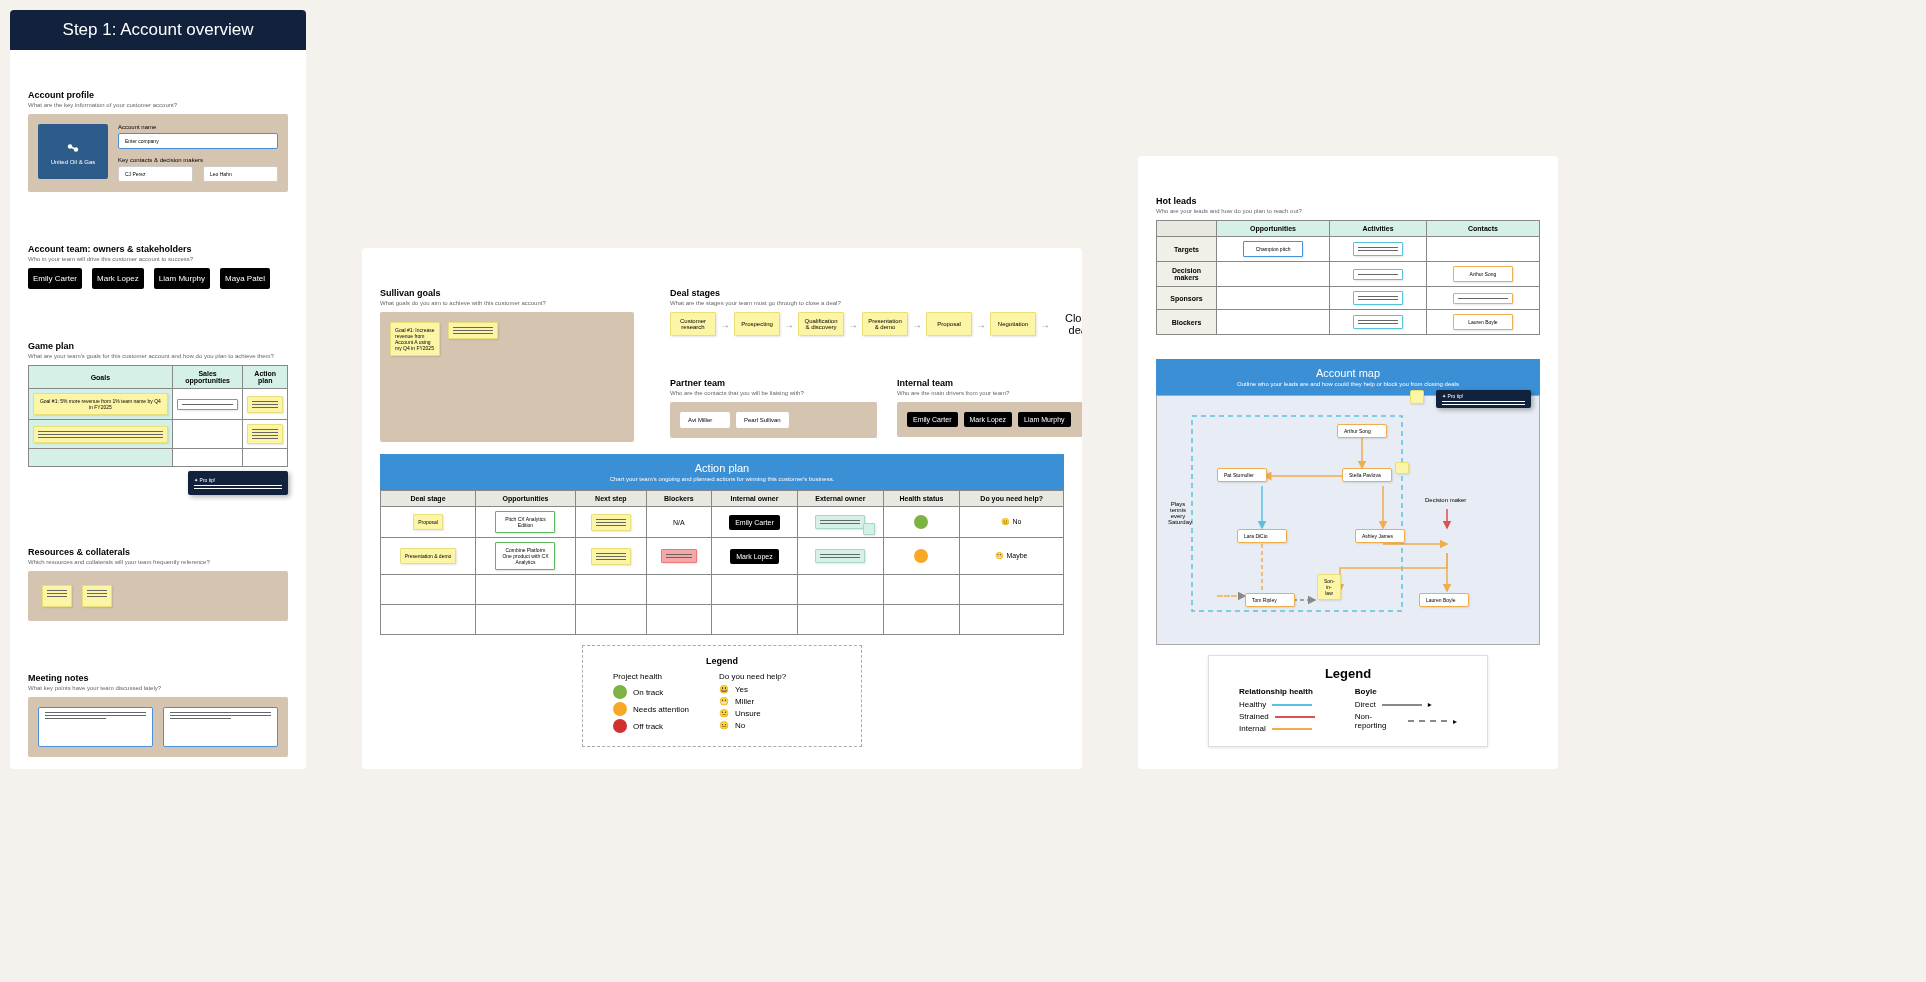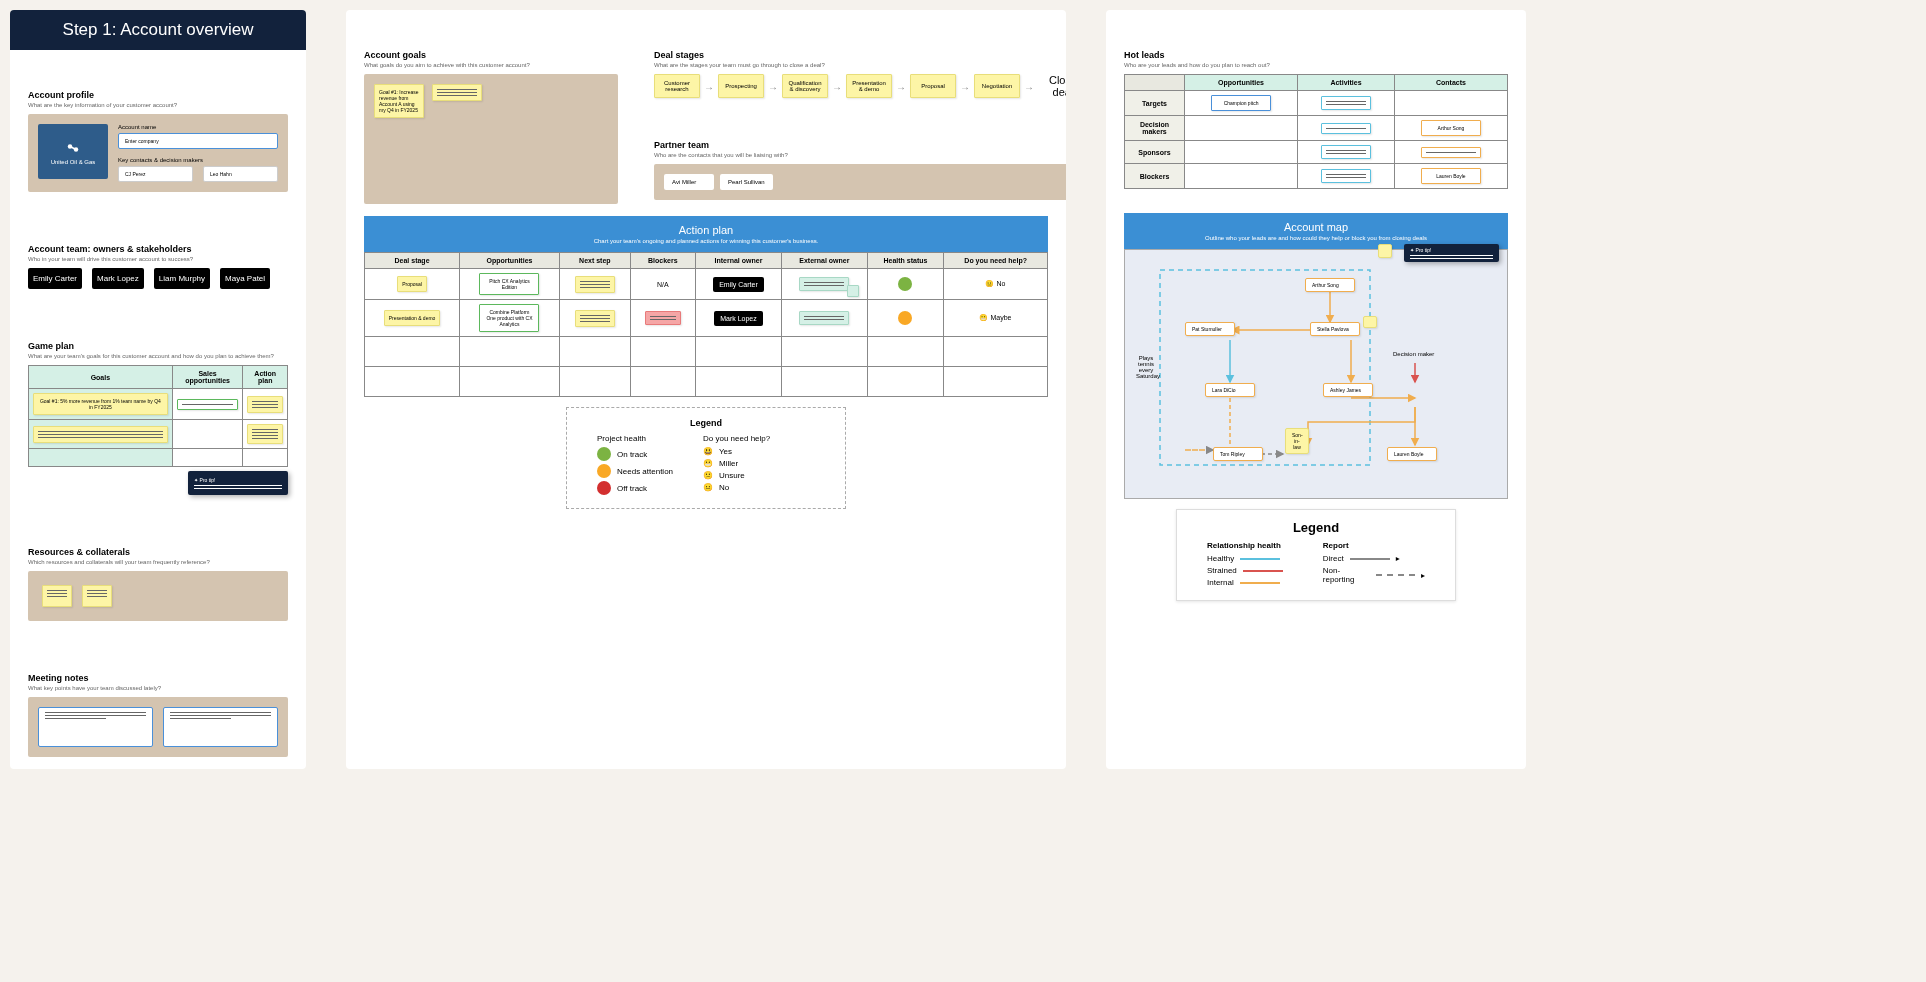--- a/index.html
+++ b/index.html
@@ -1,18 +1,18 @@
 <!DOCTYPE html>
 <html><head>
 <meta charset="utf-8">
 <style>
 * { box-sizing: border-box; margin: 0; padding: 0; }
 body { font-family: Arial, sans-serif; background: #f5f2ed; padding: 10px; font-size: 10px; }
 
-.canvas { display: flex; gap: 40px; }
+.canvas { display: flex; gap: 56px; align-items: flex-end; }
 .step { background: #fff; border-radius: 4px; overflow: hidden; }
 .step1 { width: 296px; }
 .step2 { width: 720px; }
 .step3 { width: 420px; }
 
 .step-header { background: #12223c; color: #fff; text-align: center; padding: 10px; font-size: 17px; font-weight: 400; }
 
 .section { padding: 12px 18px; }
 .section-title { font-weight: bold; font-size: 9px; margin-bottom: 2px; margin-top: 28px; }
 .section-sub { font-size: 6px; color: #666; margin-bottom: 6px; }
@@ -232,21 +232,21 @@
             </div>
           </div>
     </div>
   </div>
 </div>
 
 <div class="step step2">
 
   <div style="display:flex">
     <div class="section" style="flex:0 0 290px">
-      <div class="section-title">Account goals</div>
+      <div class="section-title">Sullivan goals</div>
       <div class="section-sub">What goals do you aim to achieve with this customer account?</div>
       <div class="beige-box" style="height:130px;display:flex;gap:8px;align-items:flex-start">
         <div class="sticky" style="width:50px">Goal #1:
 Increase revenue from Account A using my Q4 in FY2025</div>
         <div class="sticky" style="width:50px">
               <div class="lines">
                 <span></span>
                 <span></span>
                 <span></span>
               </div>
@@ -273,20 +273,29 @@
         <div class="close-deal">Close deal</div>
       </div>
 
       <div style="display:flex;gap:20px;margin-top:14px">
         <div style="flex:1">
           <div class="section-title">Partner team</div>
           <div class="section-sub">Who are the contacts that you will be liaising with?</div>
           <div class="beige-box" style="display:flex;gap:6px">
             <div class="contact-card">Avi Miller</div>
             <div class="contact-card">Pearl Sullivan</div>
+          </div>
+        </div>
+        <div style="flex:1">
+          <div class="section-title">Internal team</div>
+          <div class="section-sub">Who are the main drivers from your team?</div>
+          <div class="beige-box" style="display:flex;gap:6px">
+            <div class="name-chip">Emily Carter</div>
+            <div class="name-chip">Mark Lopez</div>
+            <div class="name-chip">Liam Murphy</div>
           </div>
         </div>
       </div>
     </div>
   </div>
 
   <div class="section" style="padding-top:0">
     <div class="blue-banner">
       <div class="blue-banner-title">Action plan</div>
       <div class="blue-banner-sub">Chart your team's ongoing and planned actions for winning this customer's business.</div>
@@ -510,21 +519,21 @@
           <div class="legend-item">
                 <span>Strained</span>
                 <span class="rel-line" style="background:#d9534f"></span>
               </div>
           <div class="legend-item">
                 <span>Internal</span>
                 <span class="rel-line" style="background:#f0ad4e"></span>
               </div>
         </div>
         <div>
-          <div class="legend-col-title" style="font-weight:bold">Report</div>
+          <div class="legend-col-title" style="font-weight:bold">Boyle</div>
           <div class="legend-item"><span>Direct</span><span class="rel-line" style="background:#888"></span>▸</div>
           <div class="legend-item"><span>Non-reporting</span><span class="rel-line" style="border-top:2px dashed #888;background:none;height:0"></span>▸</div>
         </div>
       </div>
     </div>
   </div>
 </div>
 
 </div>
 

